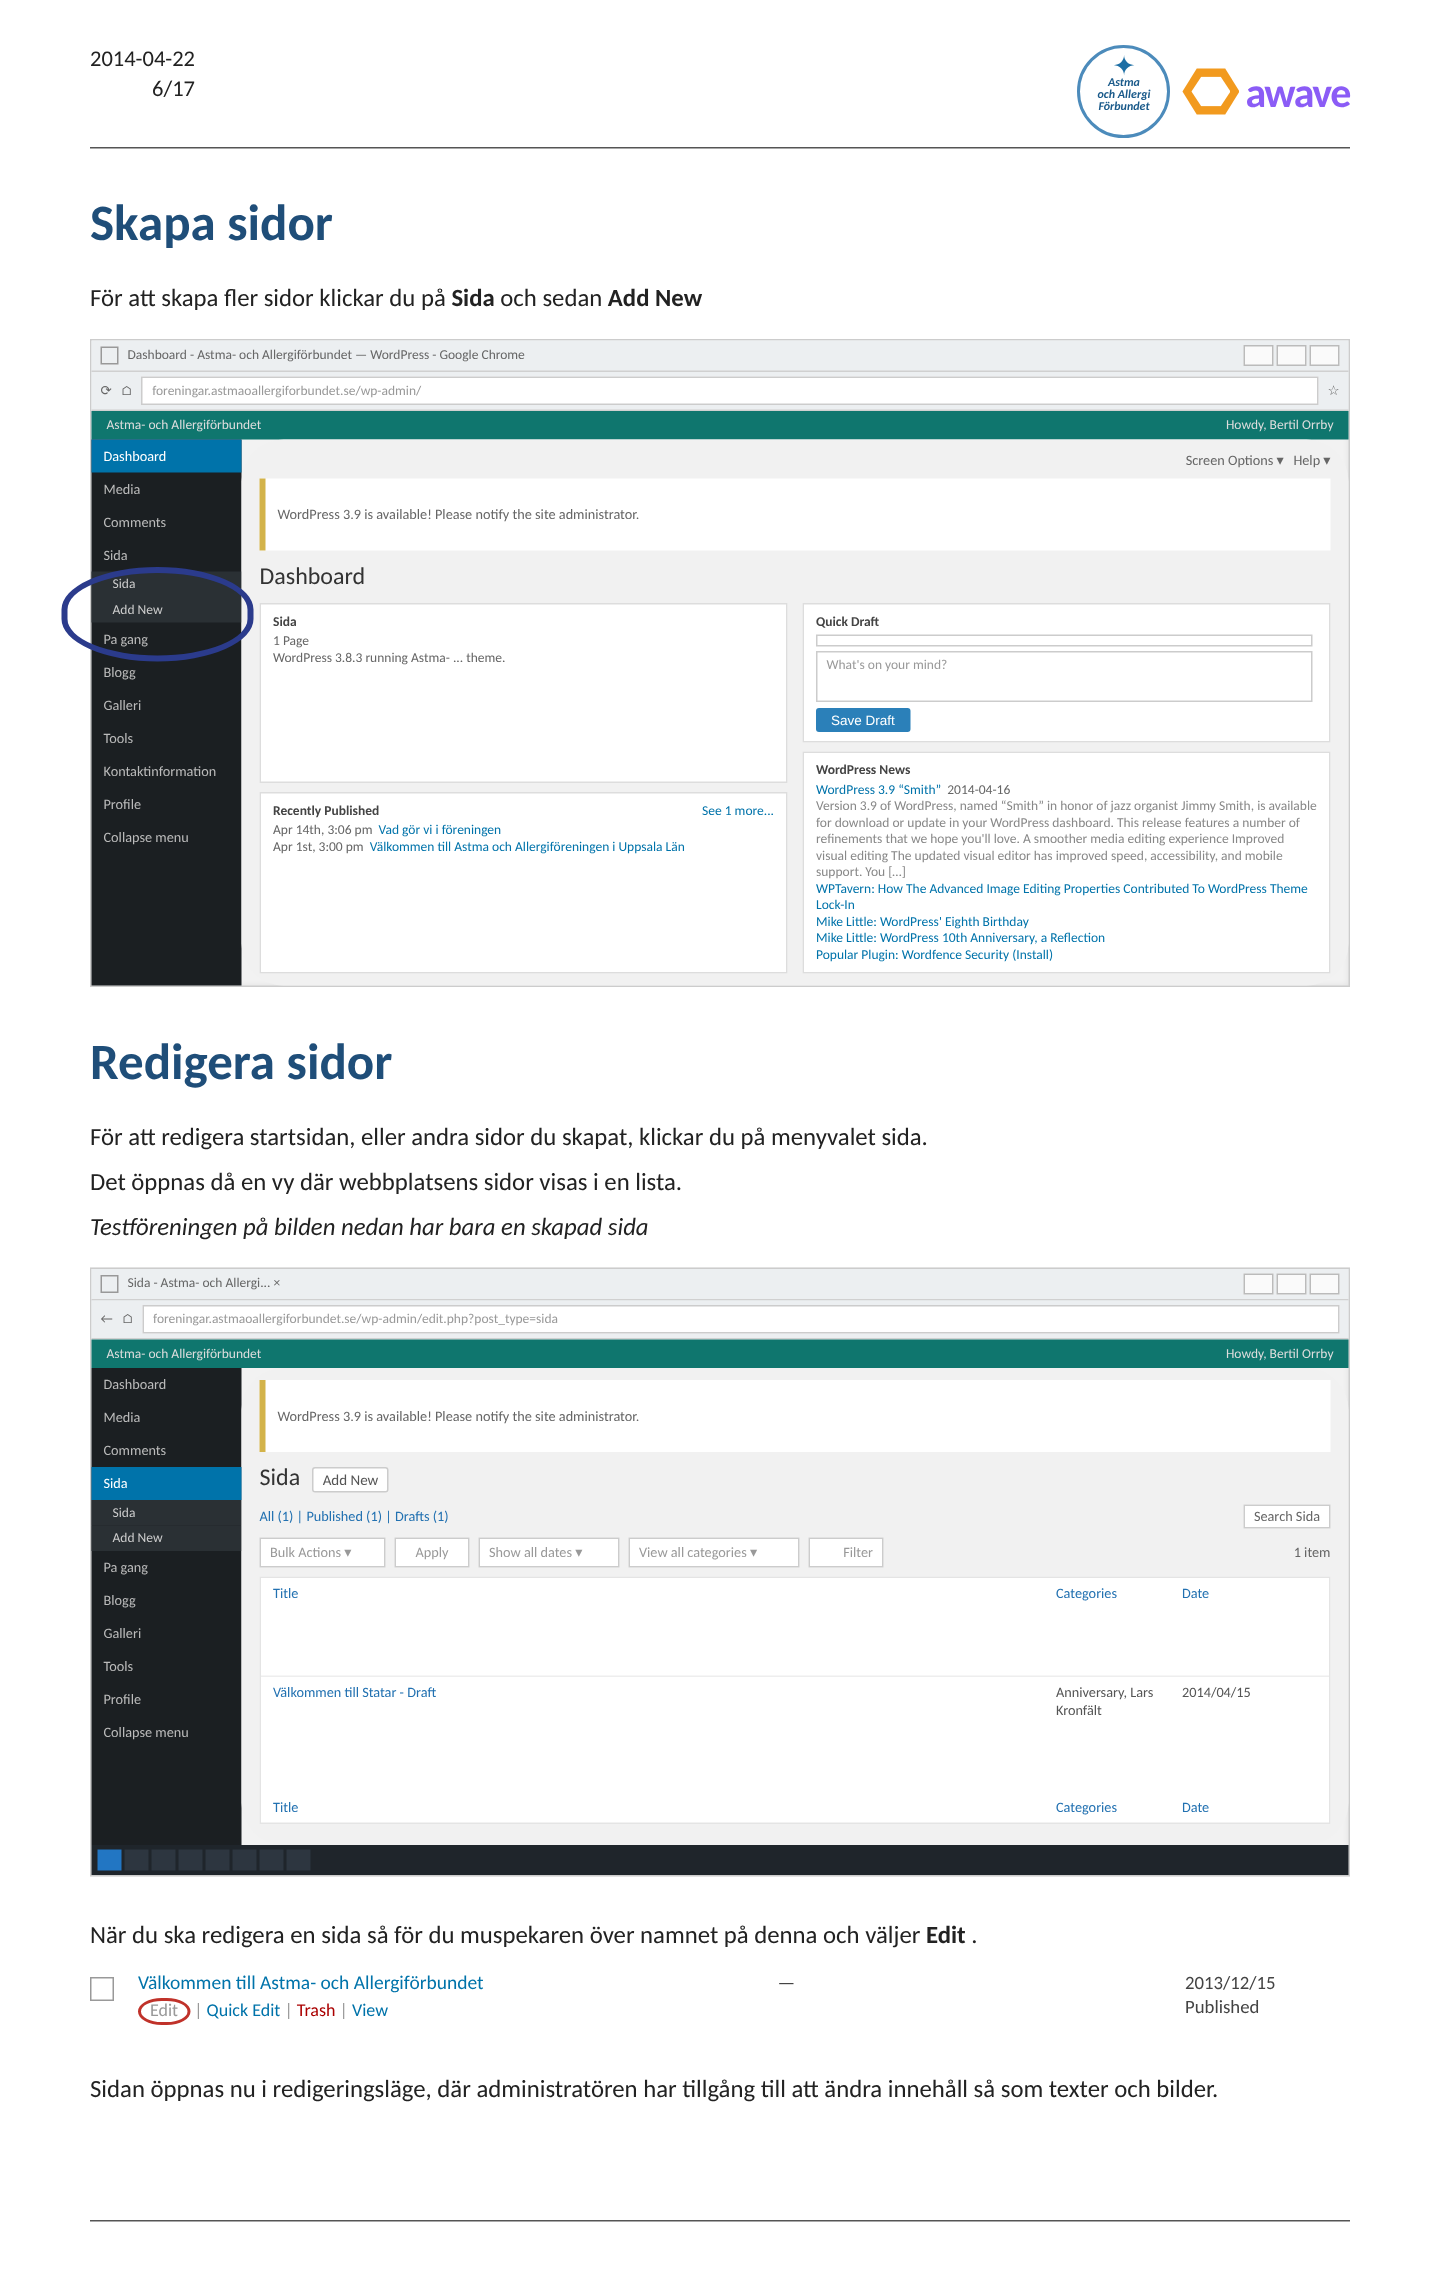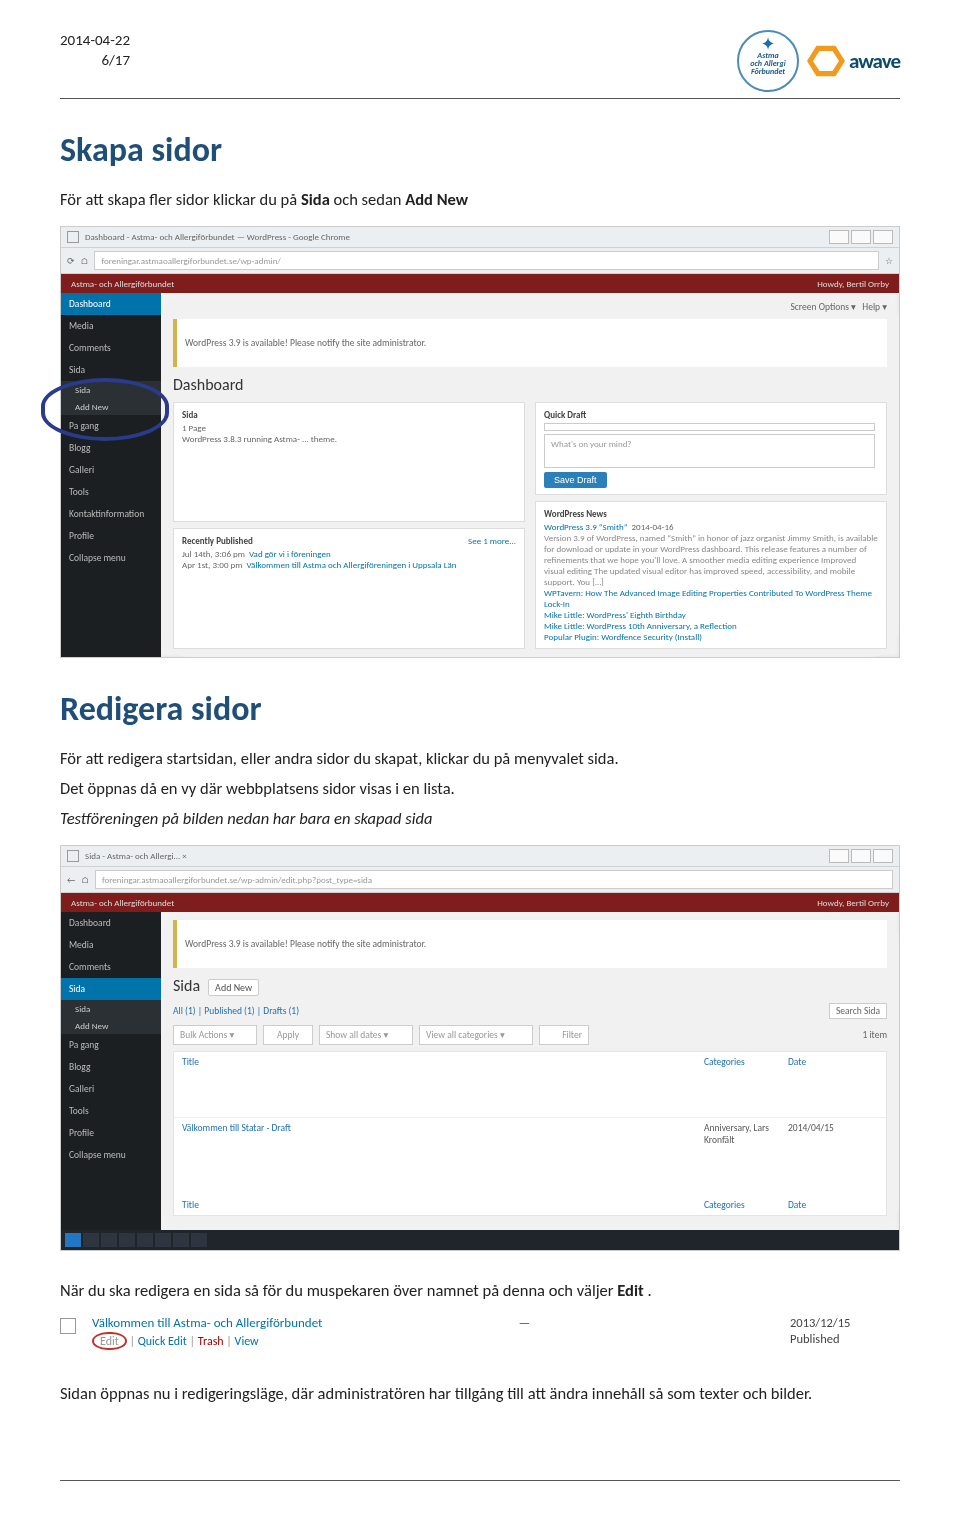--- a/index.html
+++ b/index.html
@@ -34,42 +34,42 @@
   .logo span { line-height: 1; font-style: italic; font-weight: bold;}
   .awave-logo { display: flex; align-items: center; gap: 4px; }
   .hex {
     width: 38px; height: 34px; background: #f29a1e; clip-path: polygon(25% 5%,75% 5%,100% 50%,75% 95%,25% 95%,0 50%);
     position: relative;
   }
   .hex::after{
     content:""; position:absolute; inset:6px; background:#fff;
     clip-path: polygon(25% 5%,75% 5%,100% 50%,75% 95%,25% 95%,0 50%);
   }
-  .awave-text { font-weight: 900; font-size: 21px; letter-spacing: -1px; color:#0c4a6e;}
+  .awave-text { font-weight: 900; font-size: 28px; letter-spacing: -1px; color:#8b5cf6;}
   hr.header-rule { border: none; border-top: 1.5px solid #555; margin: 2px 0 30px 0; }
 
   h1 { font-size: 34px; color: #1f4e79; font-weight: 600; margin: 30px 0 18px 0; }
   p  { font-size: 16.5px; line-height: 1.45; margin: 6px 0; }
   em.italic { font-style: italic; }
   strong { font-weight: 700; }
 
   
   .shot {
     border: 1px solid #ccc; background: #f2f2f2; margin: 14px 0 28px 0;
     font-size: 9.5px; color:#555; box-shadow: 0 0 4px rgba(0,0,0,.08) inset;
   }
   .shot .chrome-top {
     background:#eceff1; border-bottom:1px solid #d0d0d0; padding:3px 6px;
     display:flex; align-items:center; gap:6px; font-size:9px; color:#666;
   }
   .shot .chrome-top .favbox{ width:10px;height:10px;border:1px solid #999;display:inline-block;}
   .shot .chrome-winbtns{ margin-left:auto; display:flex; gap:2px;}
   .shot .chrome-winbtns span{ width:18px;height:12px;border:1px solid #bbb;background:#fafafa;display:inline-block;}
   .shot .wp-bar {
-    background:#7f1d1d; color:#ddd; padding:4px 10px; display:flex; align-items:center;
+    background:#0f766e; color:#ddd; padding:4px 10px; display:flex; align-items:center;
     justify-content:space-between; font-size:9px;
   }
   .shot .wp-body { display:flex; min-height:230px; }
   .shot1 .wp-body{ min-height:260px;}
   .shot2 .wp-body{ min-height:260px;}
   .shot .sidebar {
     width: 100px; background:#1b1f22; color:#bbb; display:flex; flex-direction:column;
   }
   .shot .sidebar .item{ padding:5px 8px; font-size:9.5px; position:relative;}
   .shot .sidebar .item.active{ background:#0073aa; color:#fff;}
@@ -213,21 +213,21 @@
             <div class="pbox">
               <div class="tline">Sida</div>
               <div>1 Page</div>
               <div>WordPress 3.8.3 running Astma- ... theme.</div>
             </div>
             <div class="pbox">
               <div style="display:flex;justify-content:space-between;">
                 <span class="tline">Recently Published</span>
                 <span class="lnk">See 1 more...</span>
               </div>
-              <div><span>Jul 14th, 3:06 pm</span>&nbsp;&nbsp;<span class="lnk">Vad gör vi i föreningen</span></div>
+              <div><span>Apr 14th, 3:06 pm</span>&nbsp;&nbsp;<span class="lnk">Vad gör vi i föreningen</span></div>
               <div><span>Apr 1st, 3:00 pm</span>&nbsp;&nbsp;<span class="lnk">Välkommen till Astma och Allergiföreningen i Uppsala Län</span></div>
             </div>
           </div>
           <div style="flex:1; display:flex; flex-direction:column; gap:6px;">
             <div class="pbox">
               <div class="tline">Quick Draft</div>
               <div class="input" style="margin:3px 0;" placeholder="Title"></div>
               <div class="input" style="height:26px;margin-bottom:4px;">What's on your mind?</div>
               <button class="btn-blue">Save Draft</button>
             </div>

